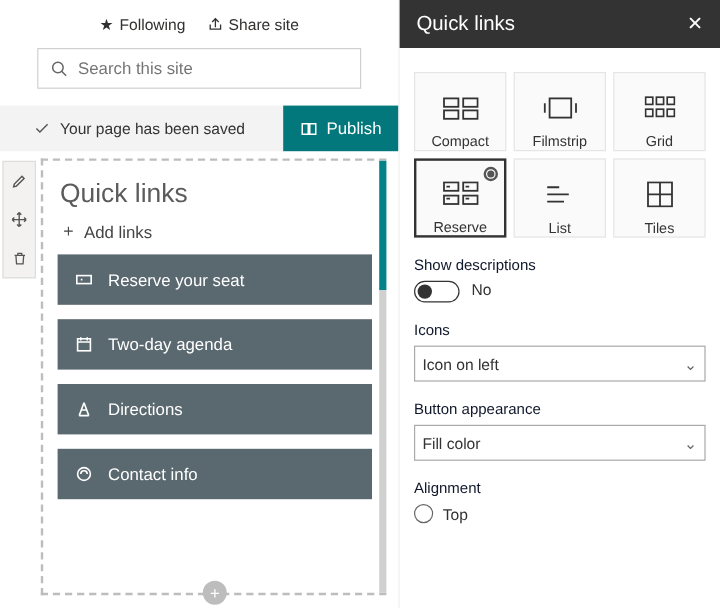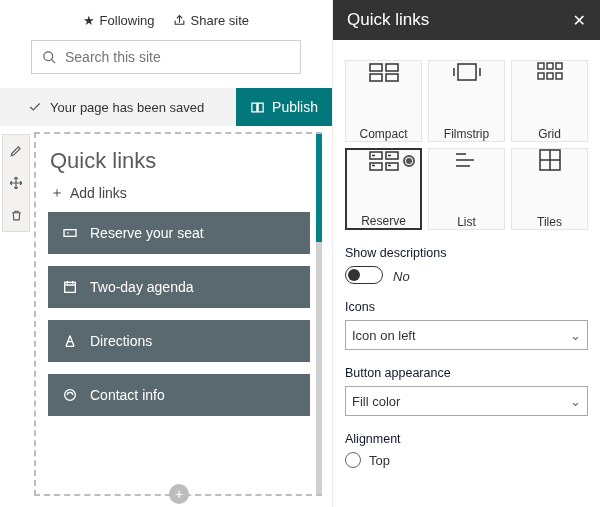--- a/index.html
+++ b/index.html
@@ -37,30 +37,30 @@
 .add-circle { position: absolute; bottom: -10px; left: 50%; transform: translateX(-50%); width: 20px; height: 20px; border-radius: 50%; background: #bdbdbd; color: #fff; display: flex; align-items: center; justify-content: center; font-size: 14px; cursor: pointer; }
 
 
 .panel-header { height: 40px; background: #333; color: #fff; display: flex; align-items: center; padding: 0 14px; }
 .panel-header .t { font-size: 17px; font-weight: 350; }
 .panel-header .x { margin-left: auto; cursor: pointer; font-size: 16px; }
 
 .panel-body { padding: 20px 12px 0 12px; }
 
 .layout-grid { display: grid; grid-template-columns: repeat(3, 1fr); gap: 6px; }
-.layout-opt { border: 1px solid #e5e5e5; background: #fafafa; height: 82px; display: flex; flex-direction: column; align-items: center; justify-content: space-between; gap: 10px; cursor: pointer; position: relative; }
+.layout-opt { border: 1px solid #e5e5e5; background: #fafafa; height: 66px; display: flex; flex-direction: column; align-items: center; justify-content: flex-end; gap: 10px; cursor: pointer; position: relative; }
 .layout-opt.selected { border: 2px solid #333; }
 .layout-opt .radio { position: absolute; top: 5px; right: 5px; width: 12px; height: 12px; border: 2px solid #555; border-radius: 50%; display: none; align-items: center; justify-content: center; }
 .layout-opt.selected .radio { display: flex; }
 .layout-opt .radio::after { content: ""; width: 6px; height: 6px; border-radius: 50%; background: #555; }
 .layout-opt .lbl { font-size: 12px; color: #333; }
 .layout-opt .ic { width: 32px; height: 22px; display: flex; align-items: center; justify-content: center; color: #333; }
 
 .field-label { font-size: 12.5px; color: #0f172a; margin-top: 16px; margin-bottom: 6px; }
-.toggle-row { display: flex; align-items: flex-end; gap: 10px; font-style: italic; }
+.toggle-row { display: flex; align-items: flex-start; gap: 10px; }
 .toggle { width: 38px; height: 18px; border: 1px solid #333; border-radius: 10px; position: relative; cursor: pointer; }
 .toggle::after { content: ""; position: absolute; left: 2px; top: 2px; width: 12px; height: 12px; border-radius: 50%; background: #333; }
 .toggle-val { font-size: 13px; }
 
 .select { border: 1px solid #a9a9a9; height: 30px; display: flex; align-items: center; padding: 0 6px; font-size: 13px; color: #333; justify-content: space-between; cursor: pointer; }
 .select .chev { color: #666; }
 
 .radio-row { display: flex; align-items: center; gap: 8px; margin-top: 6px; }
 .rcircle { width: 16px; height: 16px; border: 1px solid #666; border-radius: 50%; }
 

